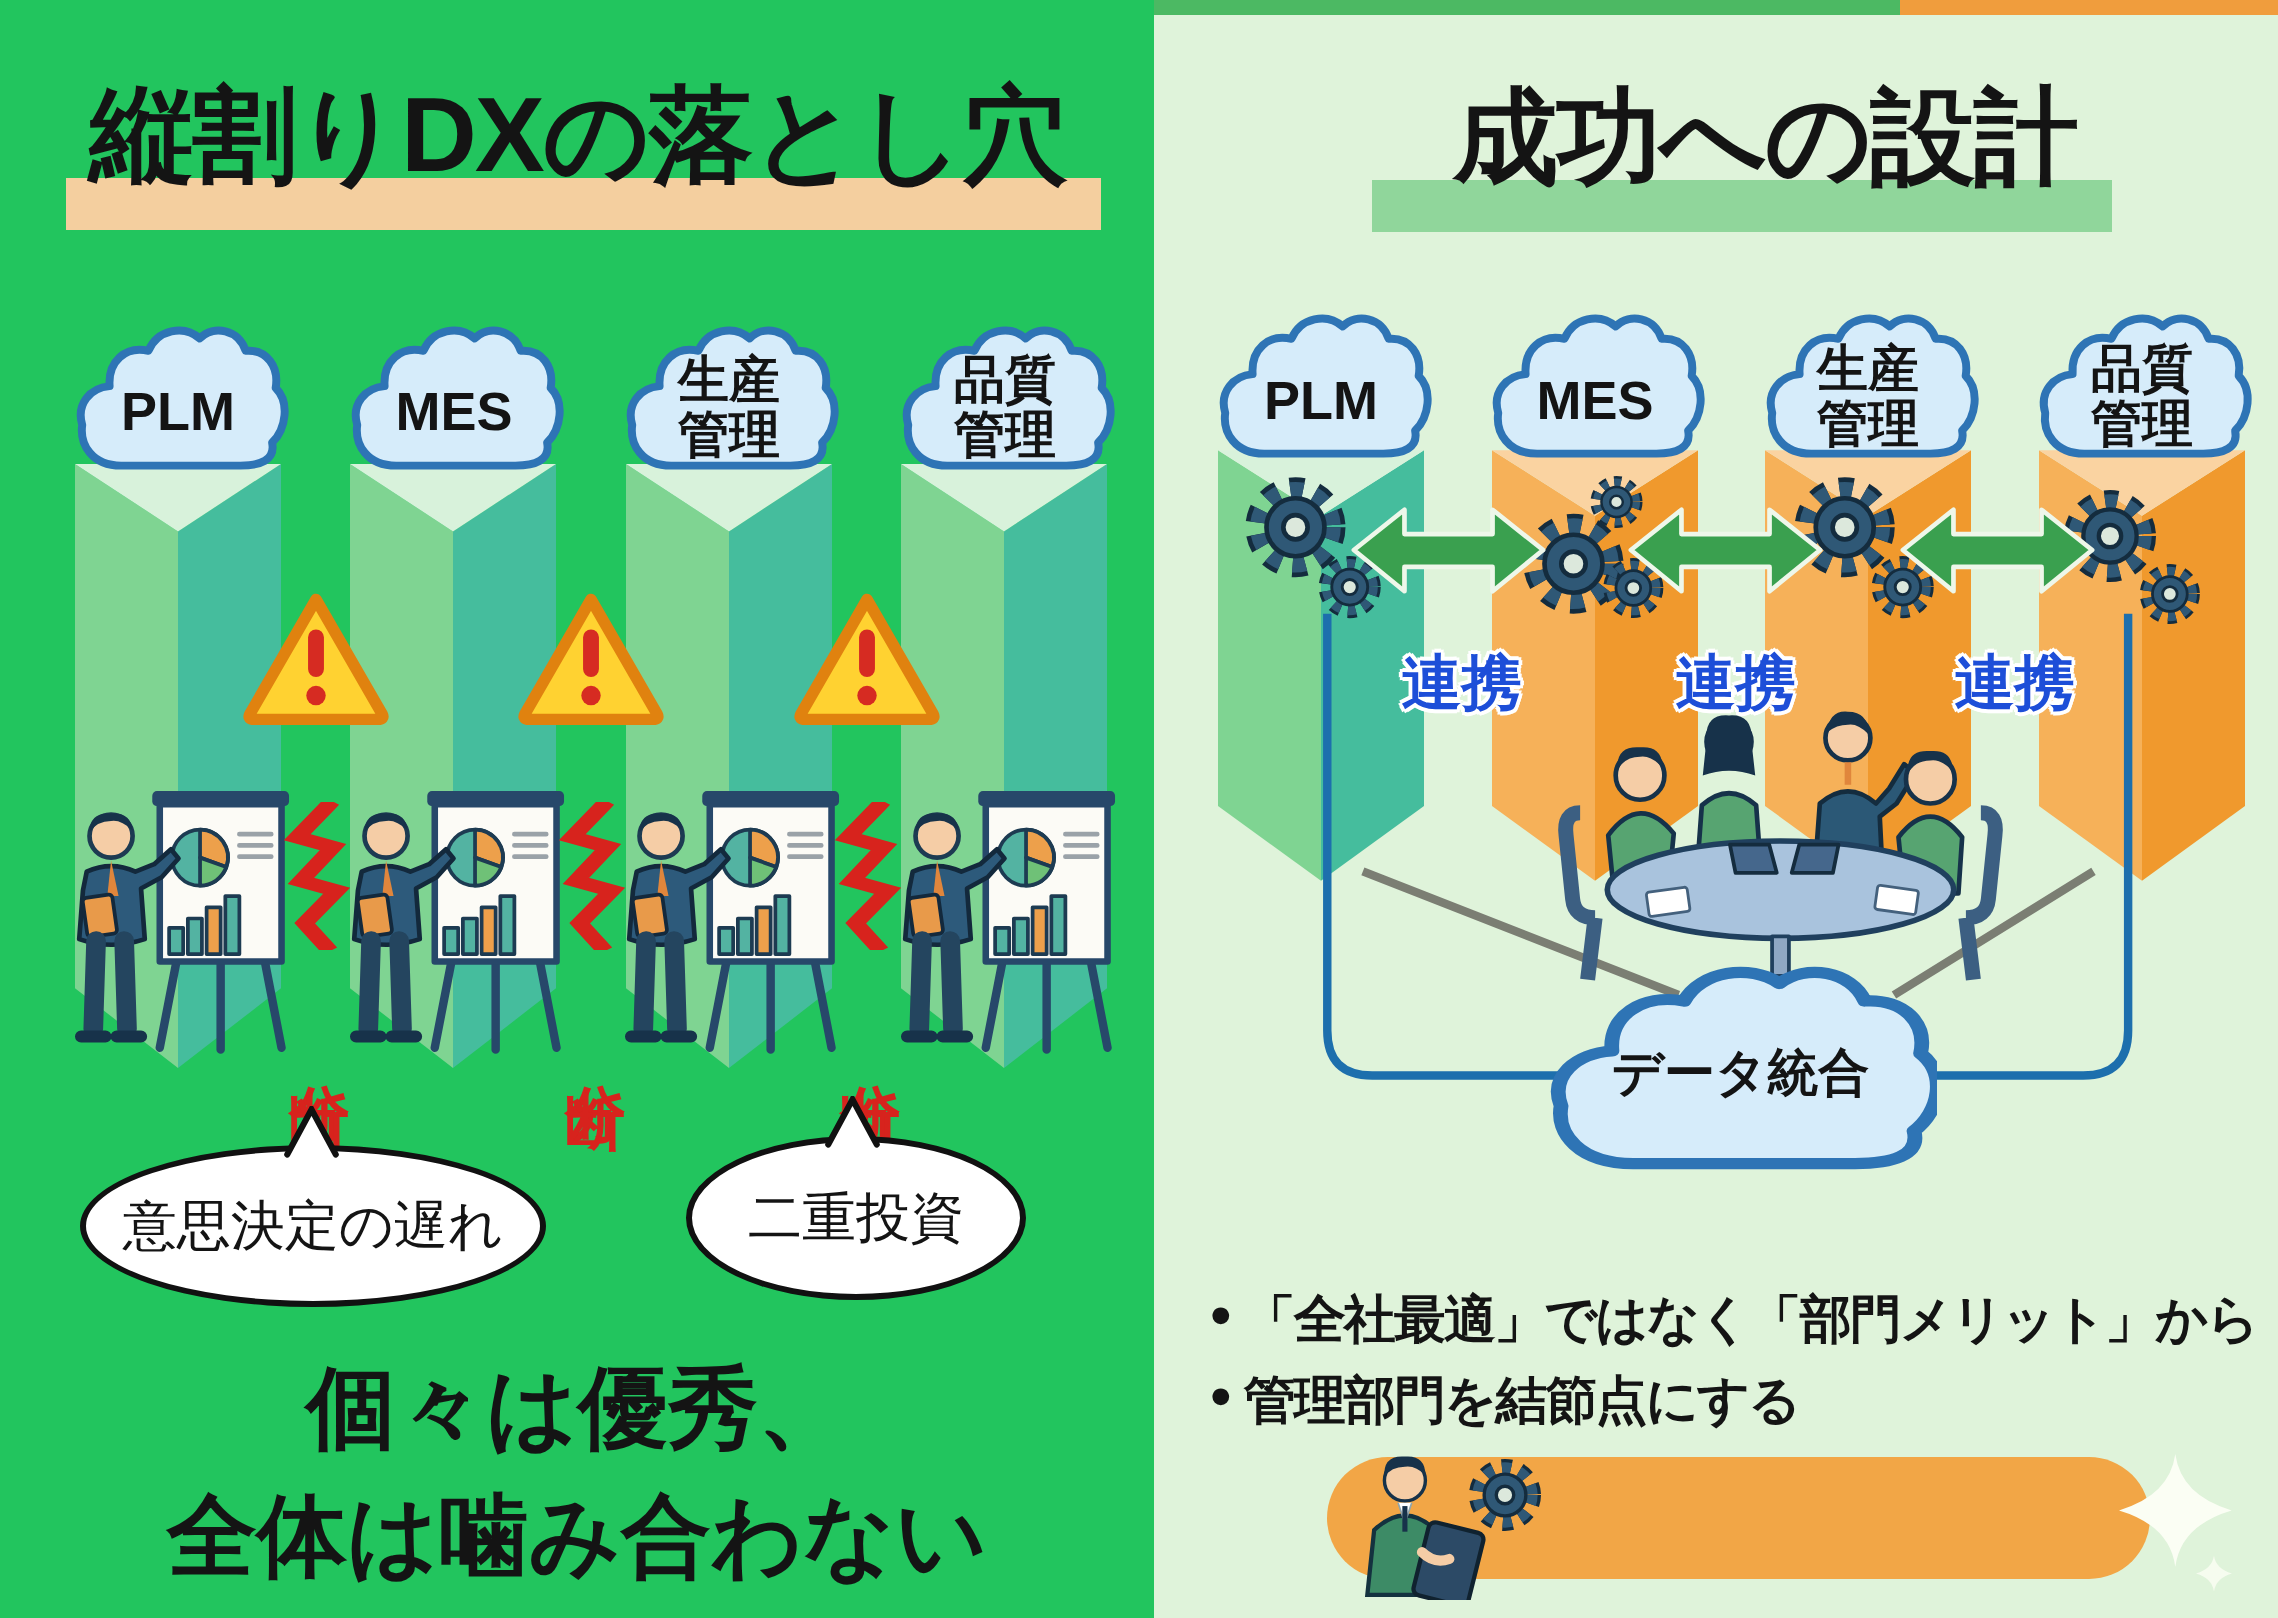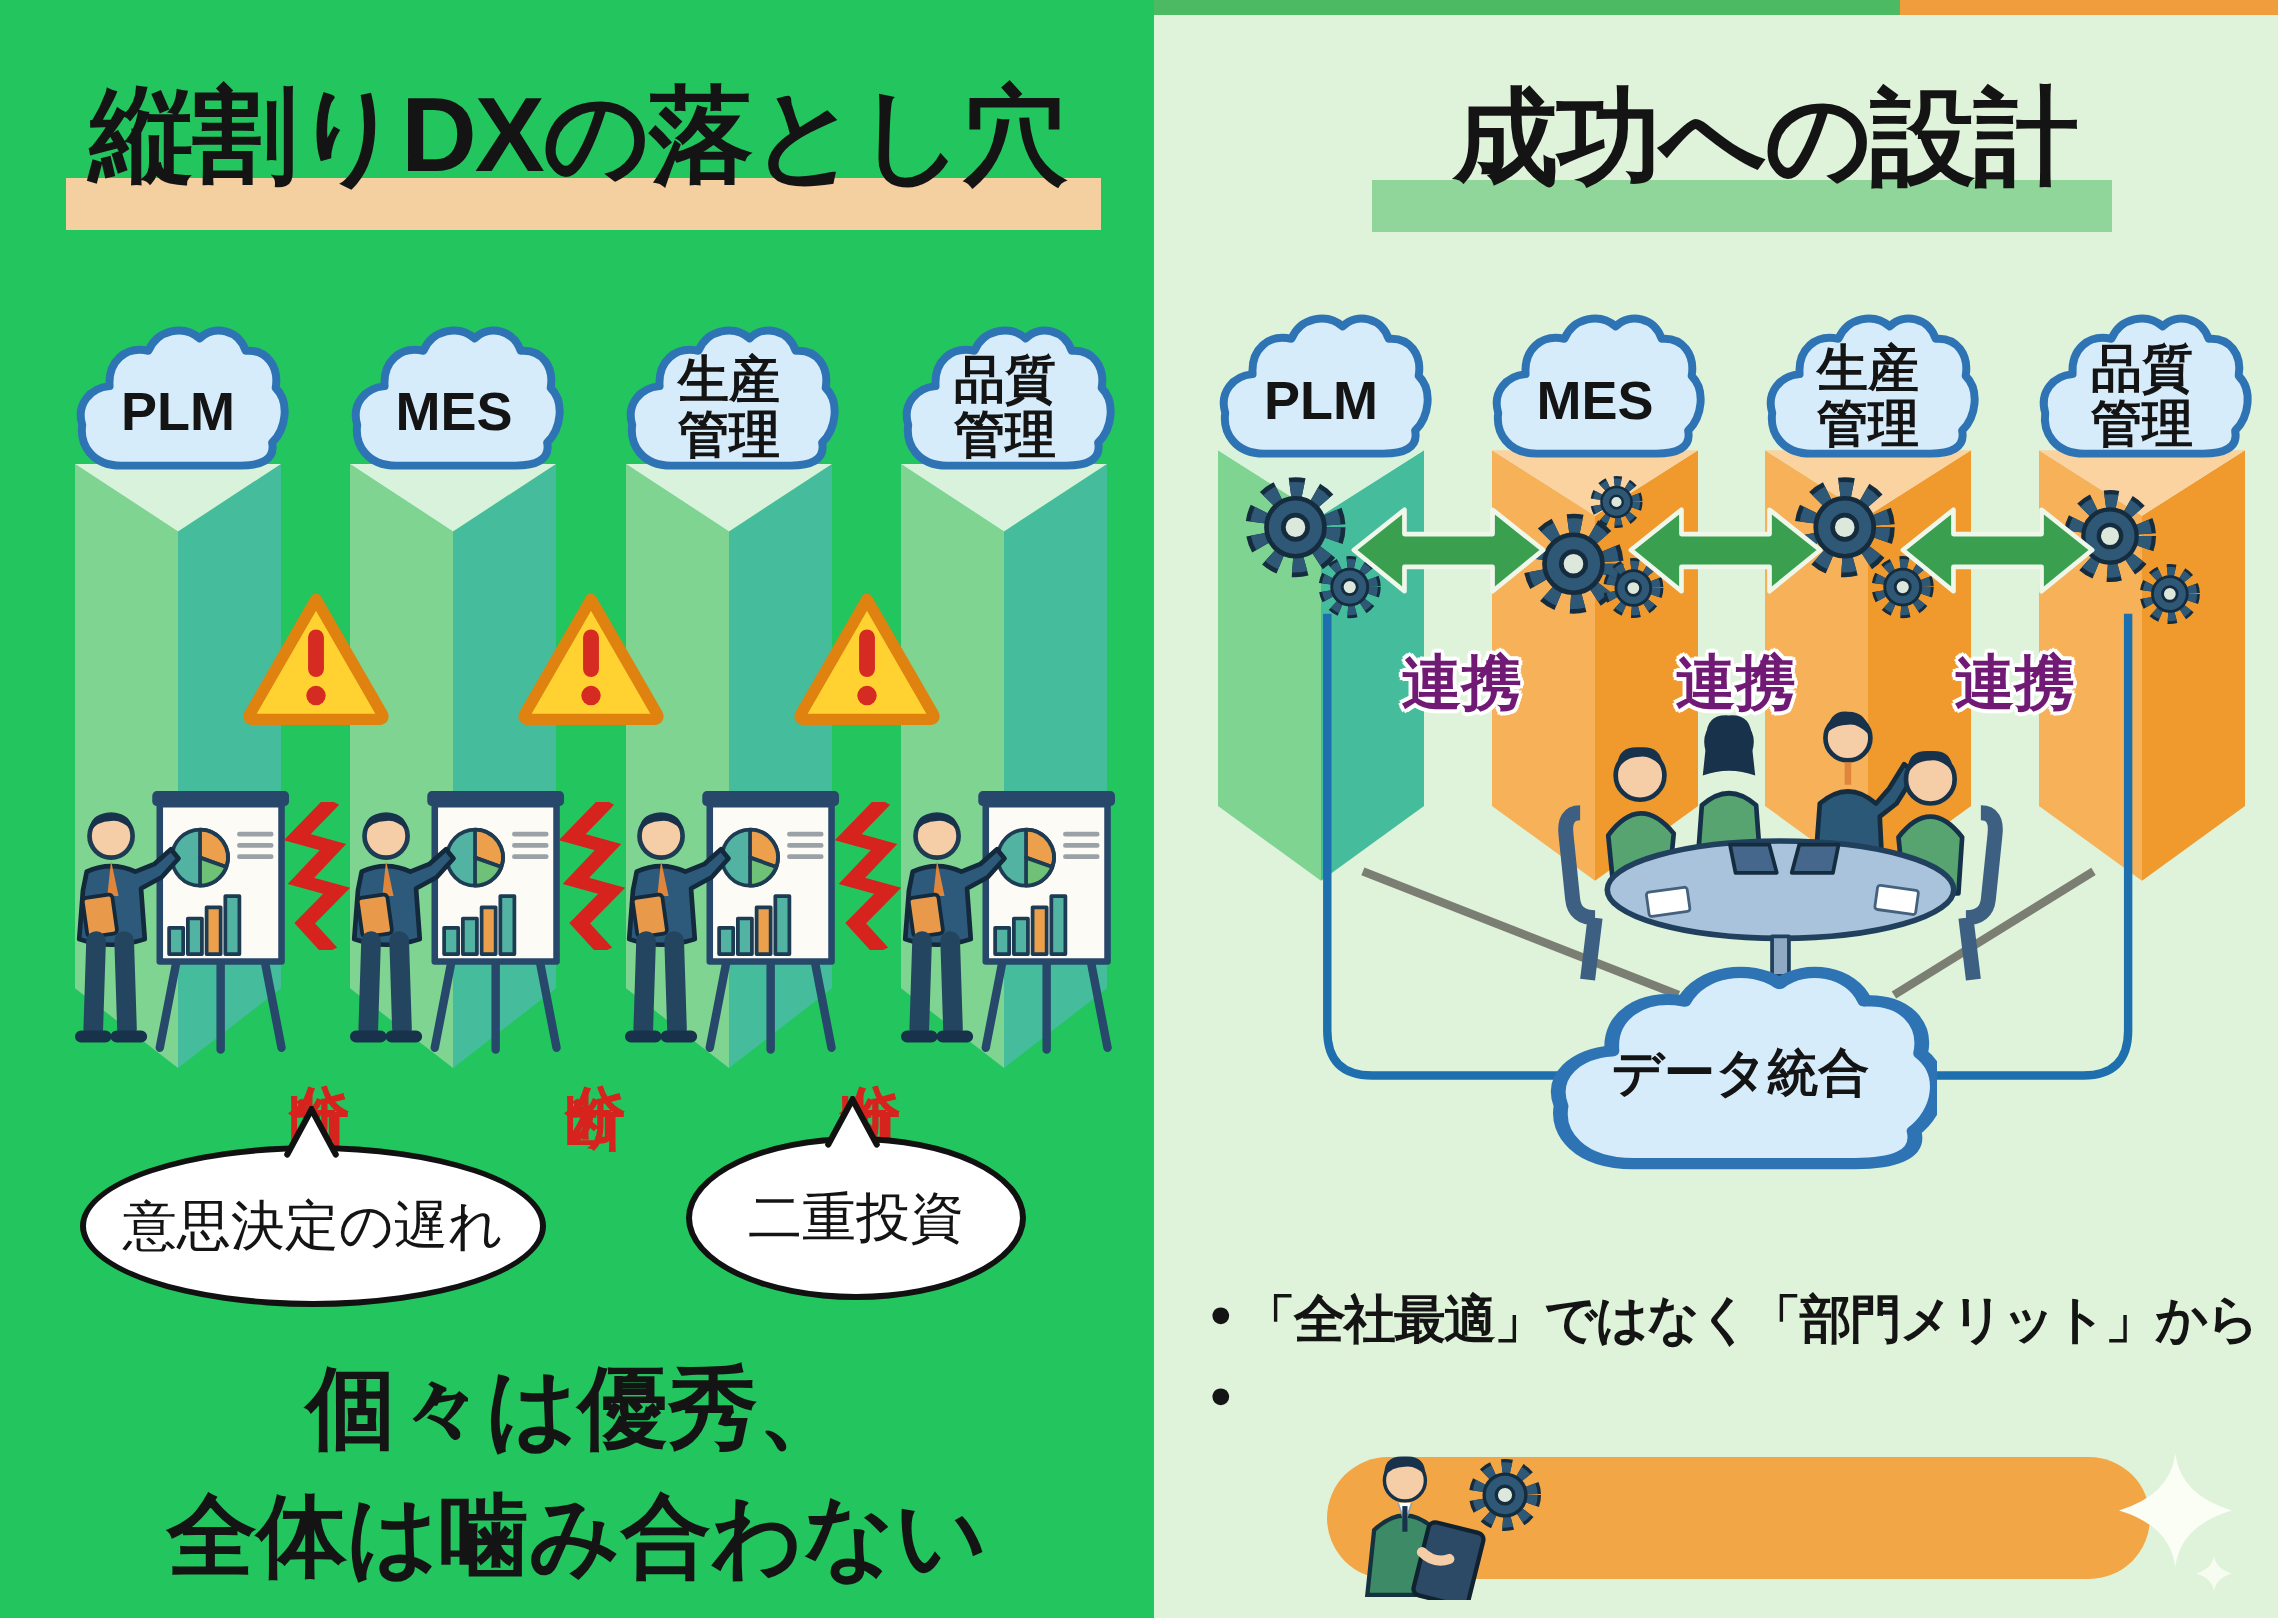--- a/index.html
+++ b/index.html
@@ -23,21 +23,21 @@
   
   .cloud-label{display:flex;align-items:center;justify-content:center;text-align:center;
     font-weight:900;font-size:51px;line-height:1.06;}
   
   .danger-label{writing-mode:vertical-rl;text-orientation:upright;font-size:60px;font-weight:900;
     color:#d7231d;text-align:center;letter-spacing:5.6px;}
   .bubble{background:#fff;border:6.6px solid #111;border-radius:50%;
     display:flex;align-items:center;justify-content:center;font-size:54px;font-weight:400;}
   .conclusion{left:0;top:1345px;width:1154px;text-align:center;font-size:90px;font-weight:900;line-height:1.42;}
   
-  .link-label{width:159px;text-align:center;font-size:60px;font-weight:900;color:#701a75;
+  .link-label{width:159px;text-align:center;font-size:60px;font-weight:900;color:#1d4ed8;
     text-shadow:3.7px 0 0 #fff,-3.7px 0 0 #fff,0 3.7px 0 #fff,0 -3.7px 0 #fff,2.8px 2.8px 0 #fff,-2.8px 2.8px 0 #fff,2.8px -2.8px 0 #fff,-2.8px -2.8px 0 #fff;}
   .datacloud-label{display:flex;align-items:center;justify-content:center;font-size:51px;font-weight:900;}
   .subheading{left:1173px;top:1162px;width:1096px;text-align:center;font-size:88px;font-weight:900;letter-spacing:-1.9px;}
   .bullet-row{left:1209px;width:1059px;display:flex;align-items:flex-start;gap:13px;font-size:52px;font-weight:700;letter-spacing:-1.9px;}
   .bullet-marker{font-size:39px;line-height:1.5;}
   .badge-pill{left:1327px;top:1457px;width:823px;height:122px;background:#f2a646;border-radius:61px;}
   .badge-label{left:1537px;top:1473px;width:618px;text-align:center;font-size:71px;font-weight:900;}
   svg{display:block;}
 </style>
 </head>
@@ -297,20 +297,21 @@
       <use href="#cloud"></use>
     </svg>
   <div class="abs cloud-label" style="left:2080px;top:345px;width:124px;height:103px">品質管理</div>
 
   <div class="abs bullet-row" style="top:1285px">
     <span class="bullet-marker">●</span>
     <span>「全社最適」ではなく「部門メリット」から</span>
   </div>
   <div class="abs bullet-row" style="top:1366px">
     <span class="bullet-marker">●</span>
+    <span>管理部門を結節点にする</span>
   </div>
 
   <div class="abs badge-pill"></div>
   <svg class="abs" style="left:1338px;top:1448px" width="197" height="152" viewBox="0 0 230 178">
       <use href="#tabman"></use>
     </svg>
   <svg class="abs" style="left:1462px;top:1452px" width="86" height="86" viewBox="0 0 92 92">
       <use href="#gear" transform="translate(46,46) scale(0.72)"></use>
     </svg>
   <svg class="abs" style="left:2119px;top:1454px" width="122" height="141" viewBox="0 0 130 150">

